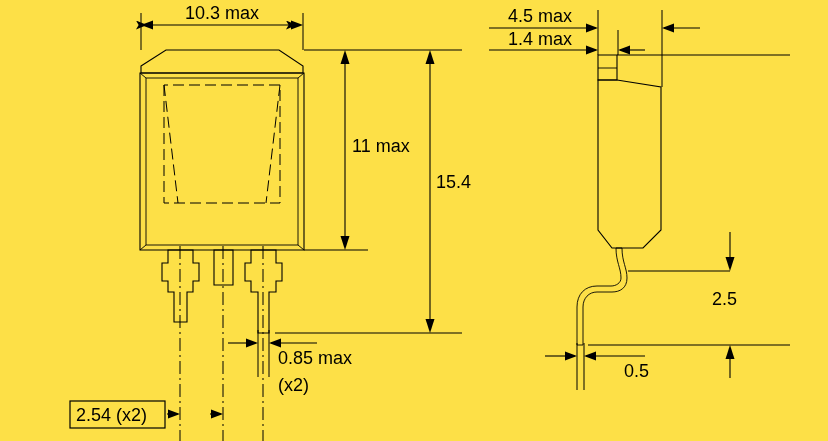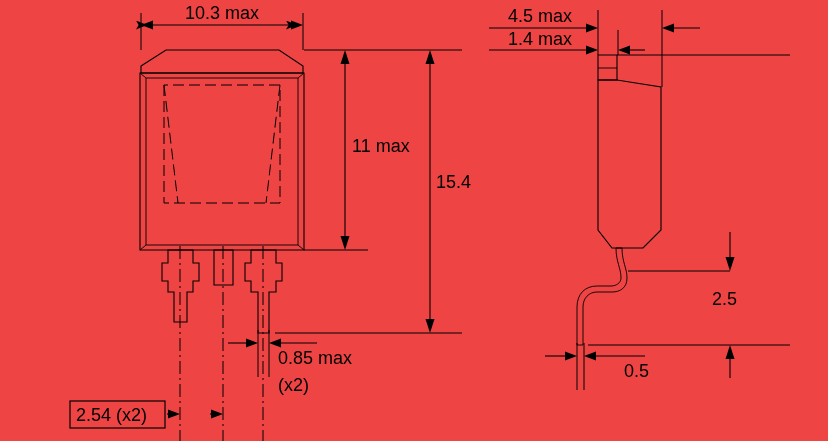--- a/index.html
+++ b/index.html
@@ -10,21 +10,21 @@
   body {
     width: 828px;
     height: 441px;
     overflow: hidden;
     font-family: "Liberation Sans", sans-serif;
   }
   #drawing-root {
     position: relative;
     width: 828px;
     height: 441px;
-    background: #ef4444;
+    background: #fde047;
   }
   svg.sheet {
     position: absolute;
     left: 0;
     top: 0;
     width: 828px;
     height: 441px;
     display: block;
   }
   .outline {

